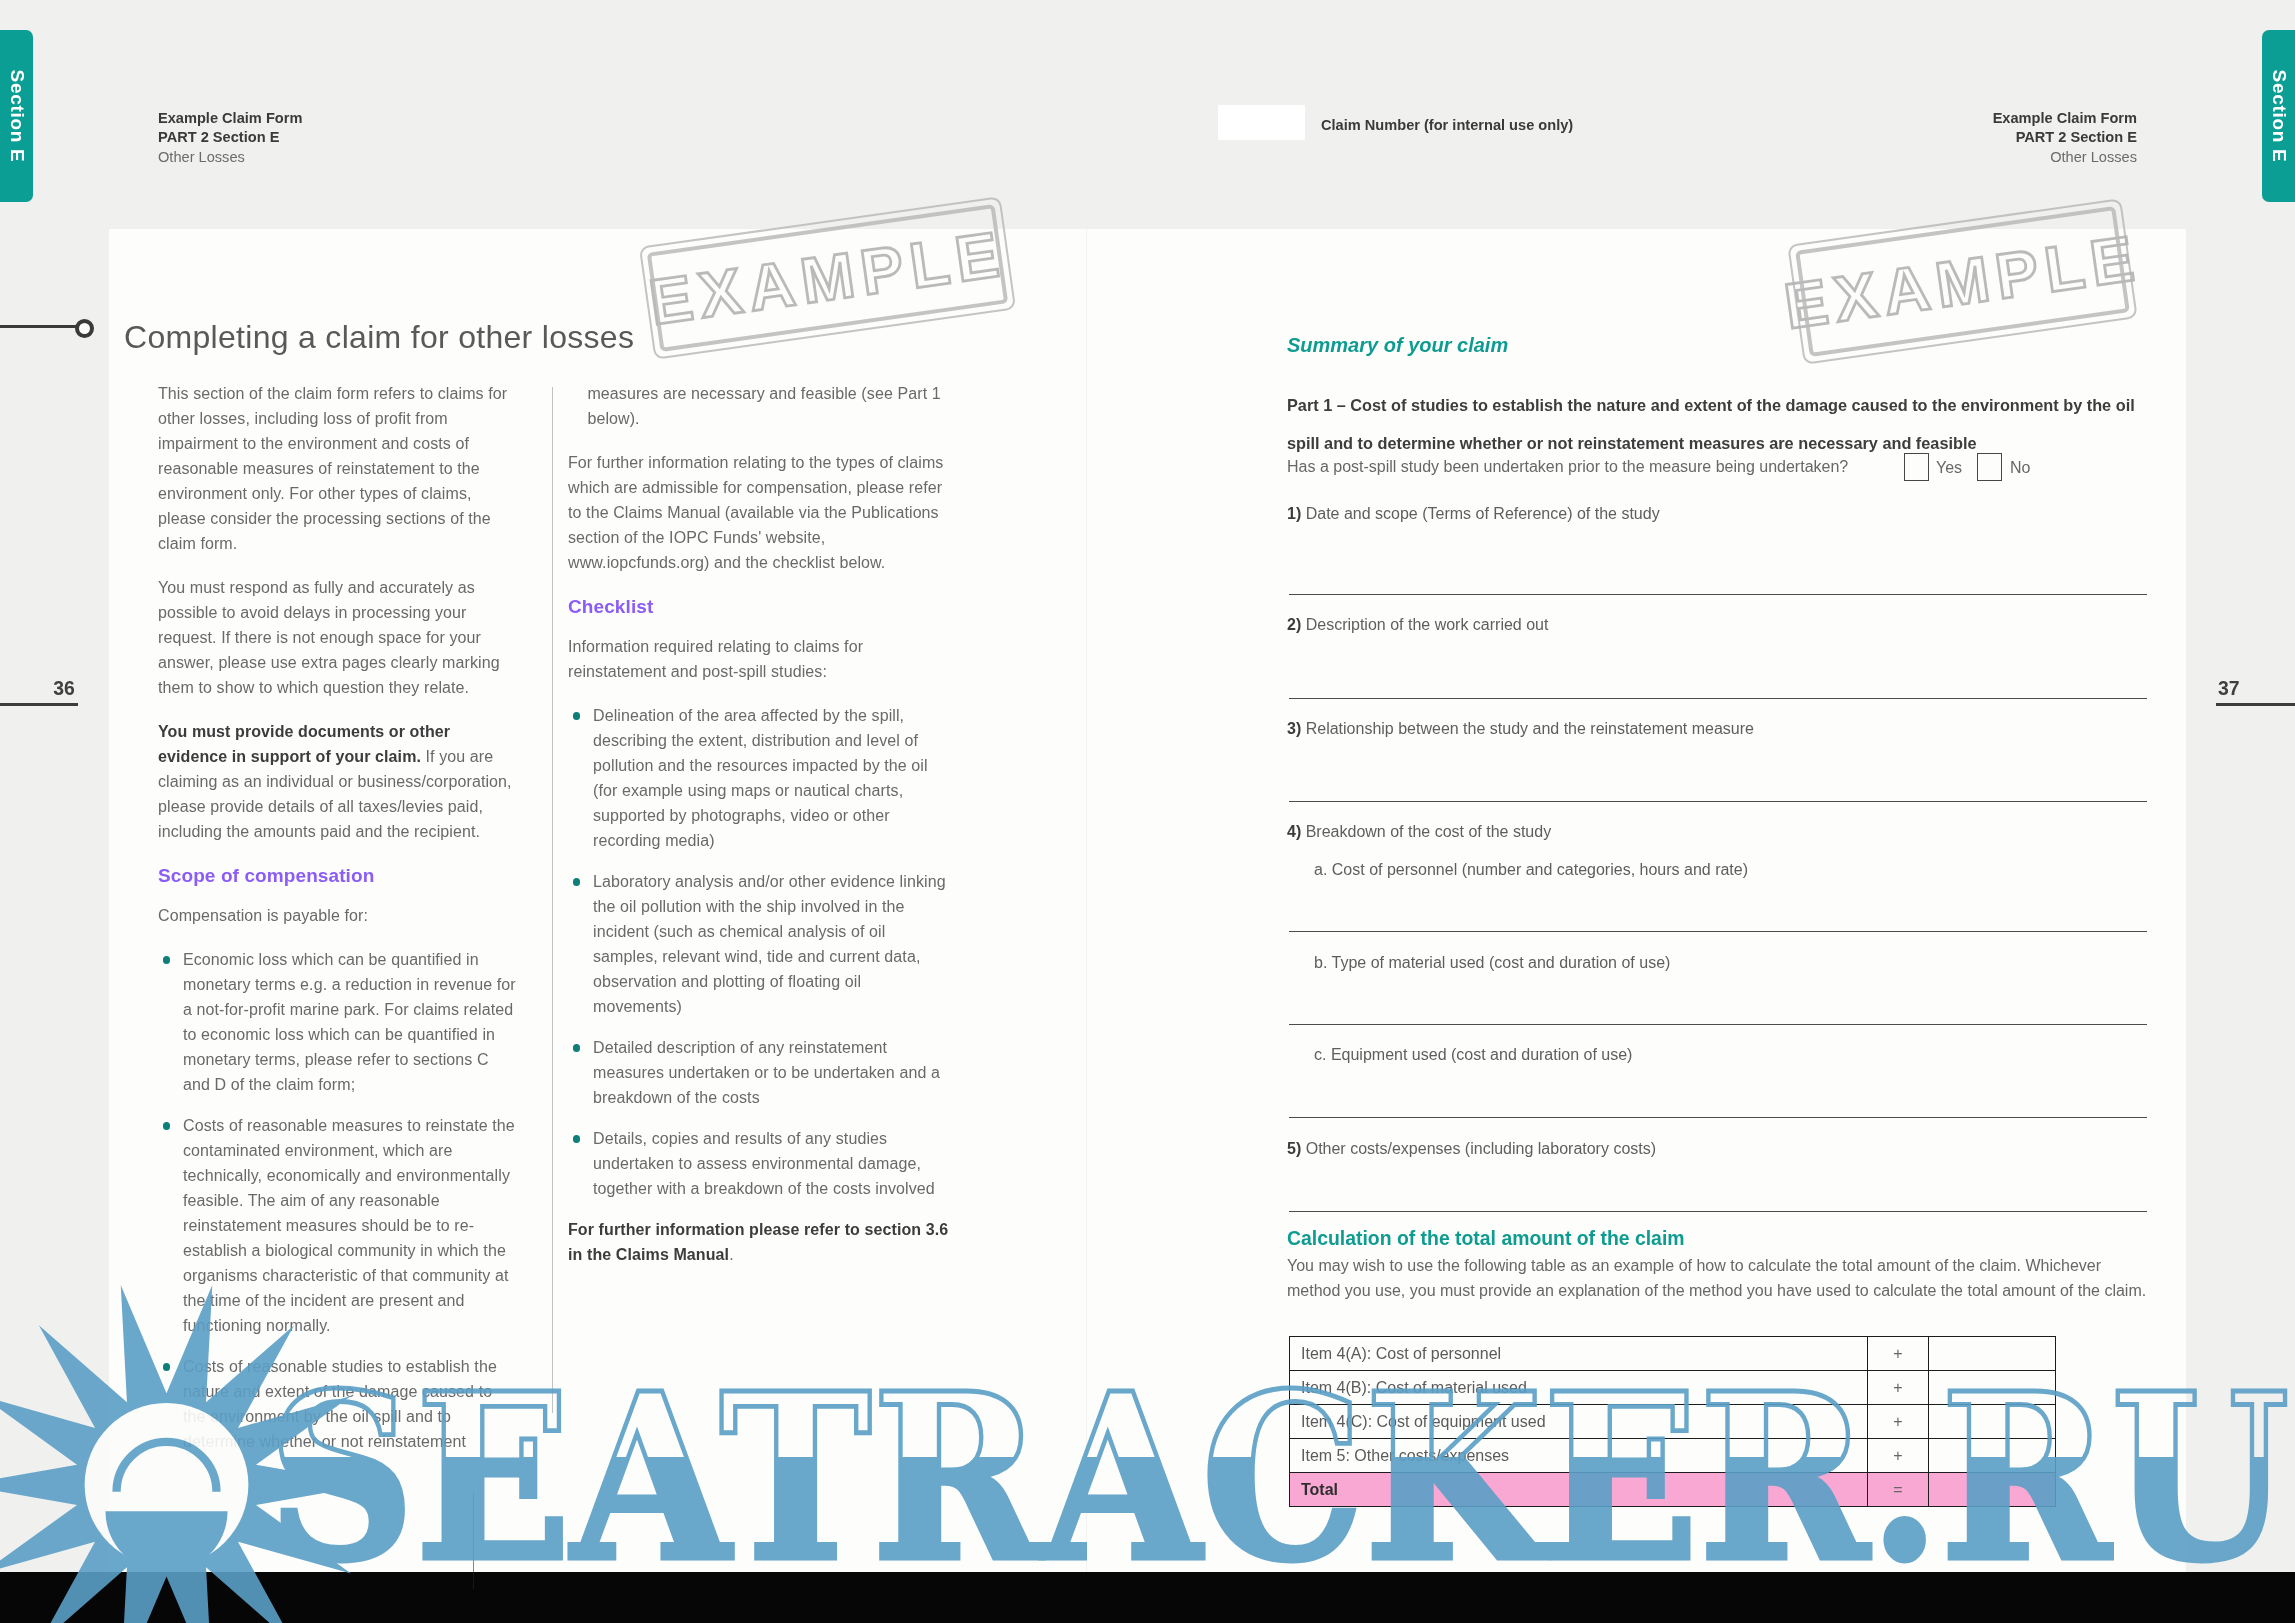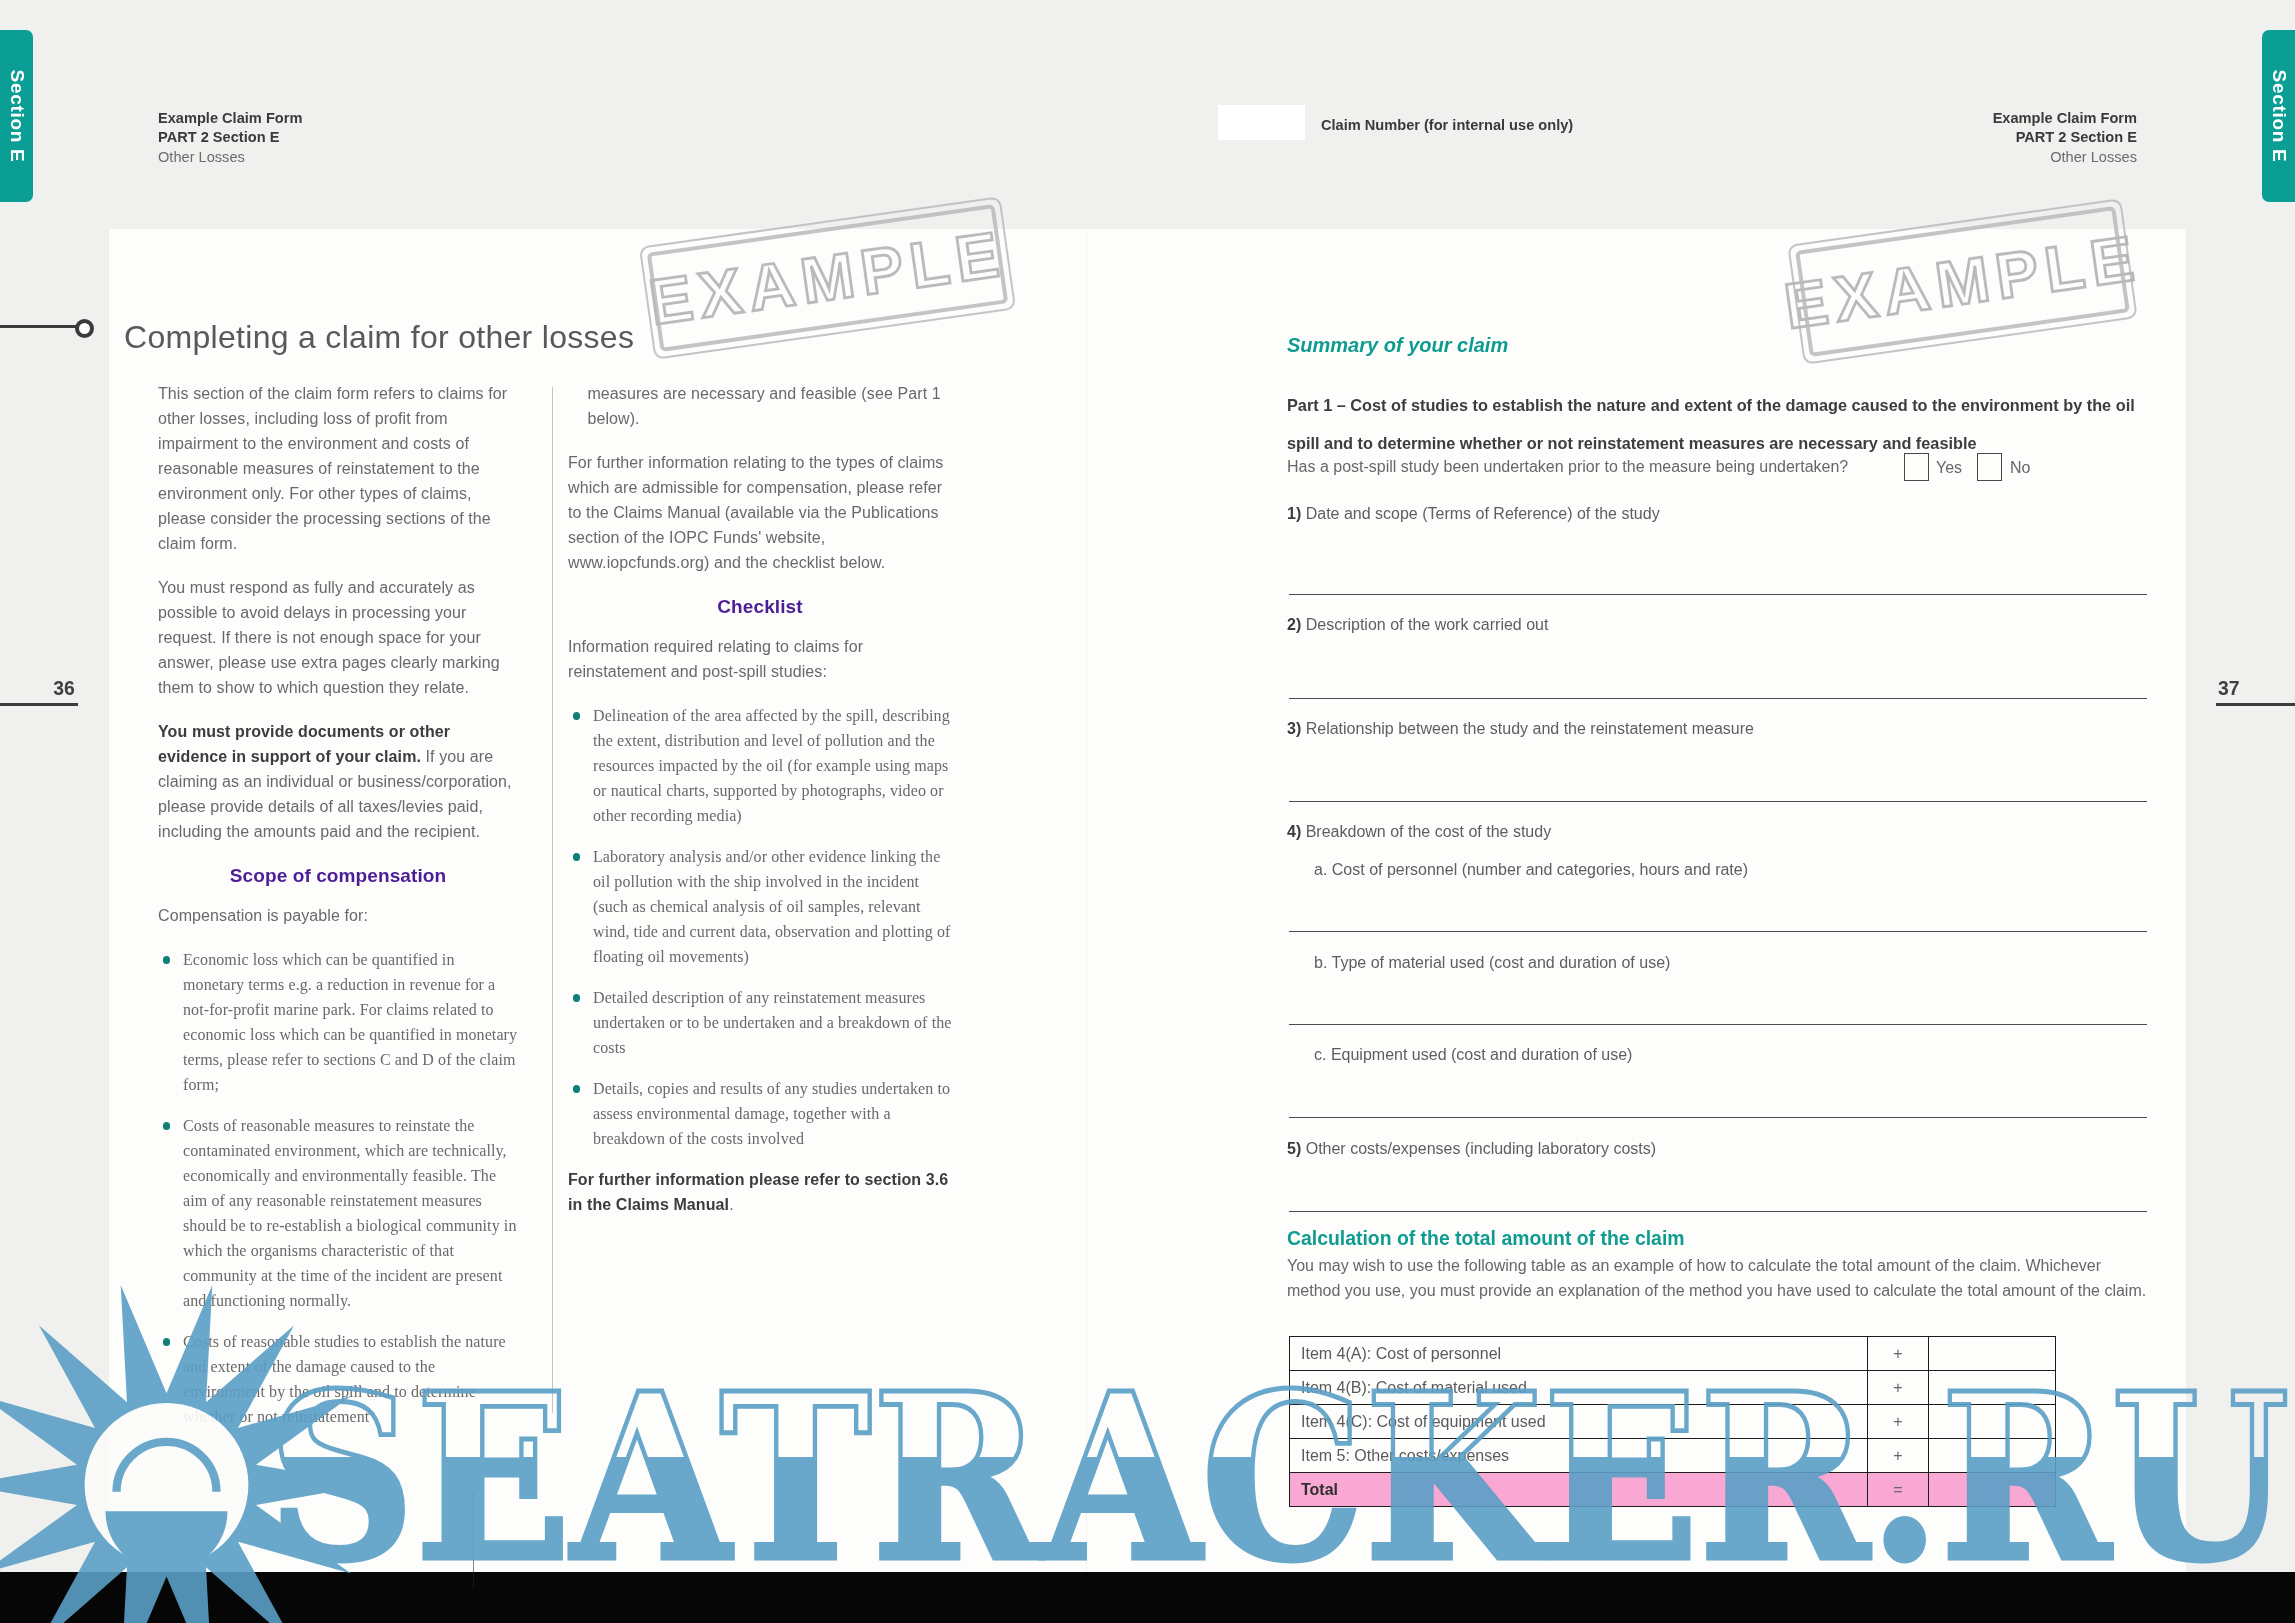--- a/index.html
+++ b/index.html
@@ -42,22 +42,22 @@
         border-radius:50%;background:#fdfdfc;z-index:6;}
   .title{position:absolute;left:124px;top:298px;font-size:32px;font-weight:300;color:#595959;
          letter-spacing:0.3px;white-space:nowrap;}
 
   
   .col{position:absolute;top:381px;font-size:16px;line-height:25px;color:#696969;letter-spacing:0.1px;}
   .col1{left:158px;width:360px;}
   .col2{left:568px;width:384px;}
   .col p{margin:0 0 19px 0;}
   .col .bold{font-weight:bold;color:#3c3c3c;}
-  .tealhead{font-size:19px;font-weight:bold;color:#4c1d95;margin:4.2px 0 15.3px 0;text-align:center;}
-  .bullet{position:relative;padding-left:25px;margin:4px 0 16px 0;font-family:Liberation Serif, serif;}
+  .tealhead{font-size:19px;font-weight:bold;color:#8b5cf6;margin:4.2px 0 15.3px 0;}
+  .bullet{position:relative;padding-left:25px;margin:4px 0 16px 0;}
   .bullet .dot{position:absolute;left:4.9px;top:9px;width:7.6px;height:7.6px;border-radius:50%;background:#0d7f78;}
   .cont{padding-left:19.4px;}
   .divider{position:absolute;left:552px;top:387px;width:1.4px;height:1026px;background:#c3c3c3;}
 
   
   .rp-head{position:absolute;left:1287px;top:334px;font-size:20px;font-weight:bold;color:#0f9c90;font-style:italic;}
   .rp-part1{position:absolute;left:1287px;top:386px;width:860px;font-size:16.3px;line-height:38px;
             font-weight:bold;color:#3d3d3d;}
   .rp-q{position:absolute;left:1287px;top:458px;font-size:16px;color:#676767;}
   .chk{position:absolute;width:23px;height:26px;border:1.7px solid #474747;background:#fdfdfc;}

